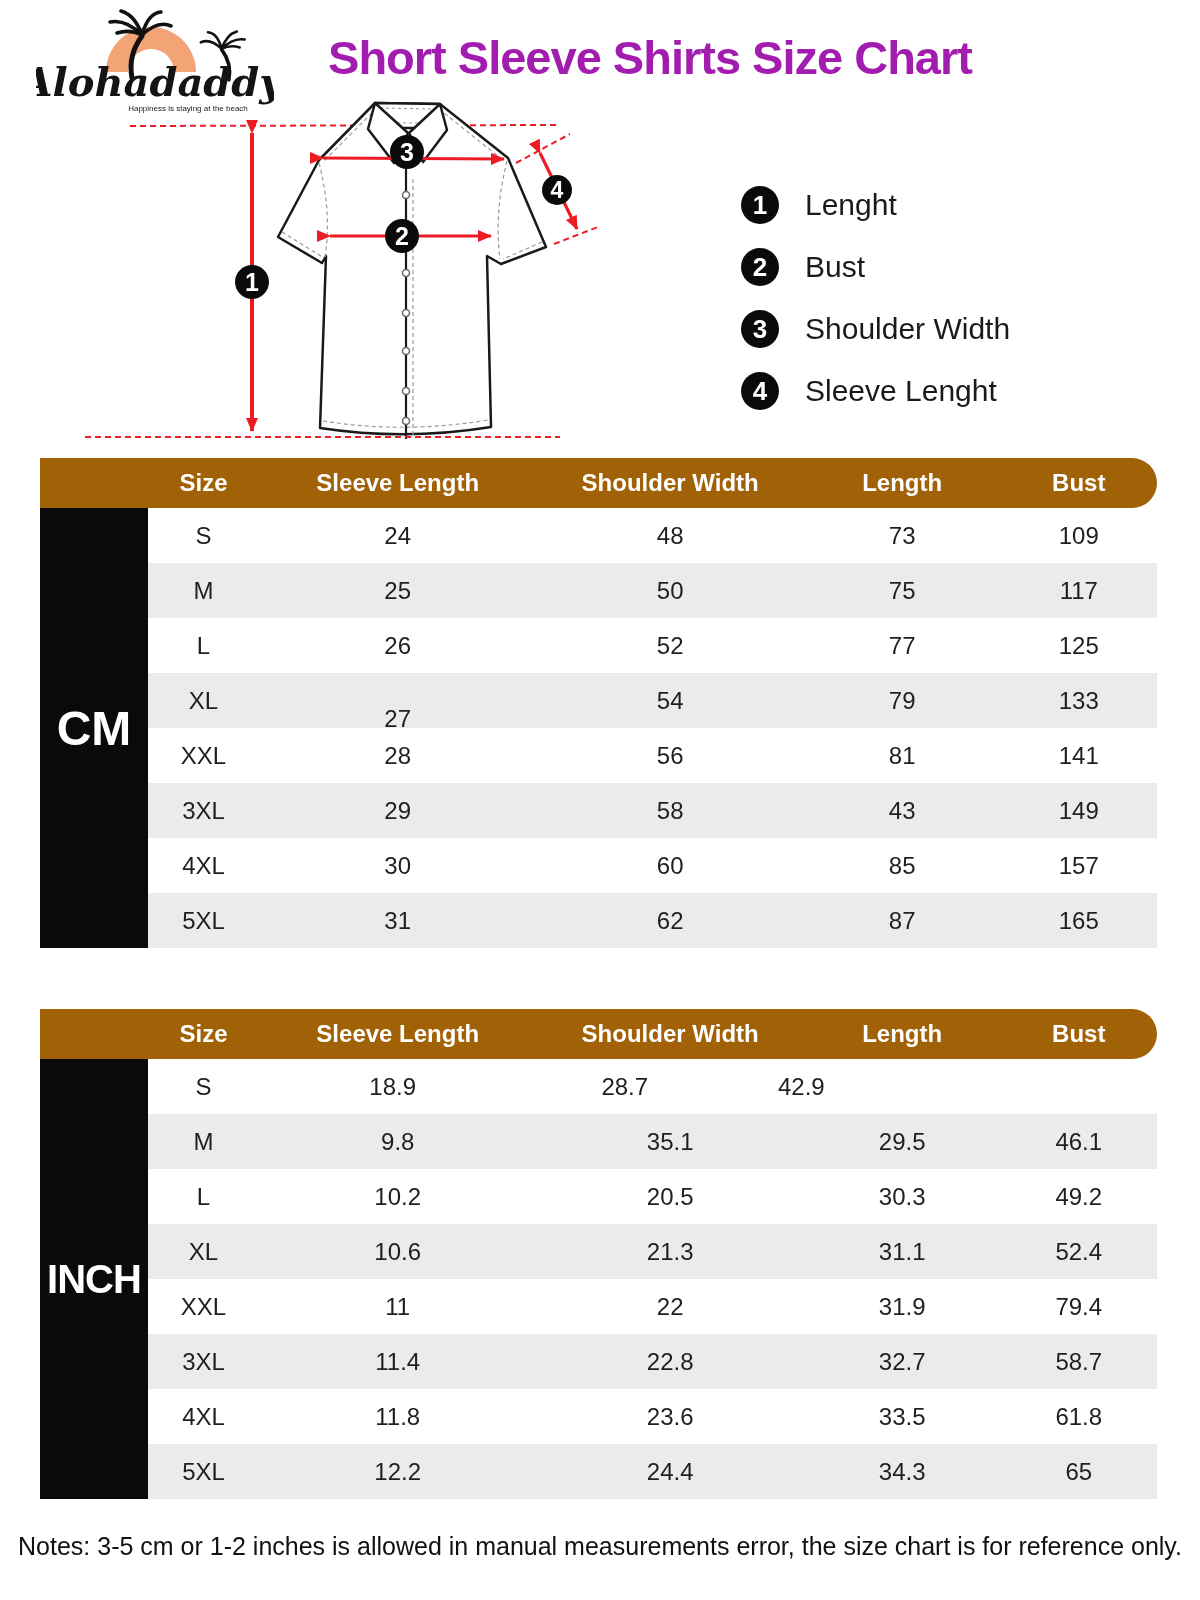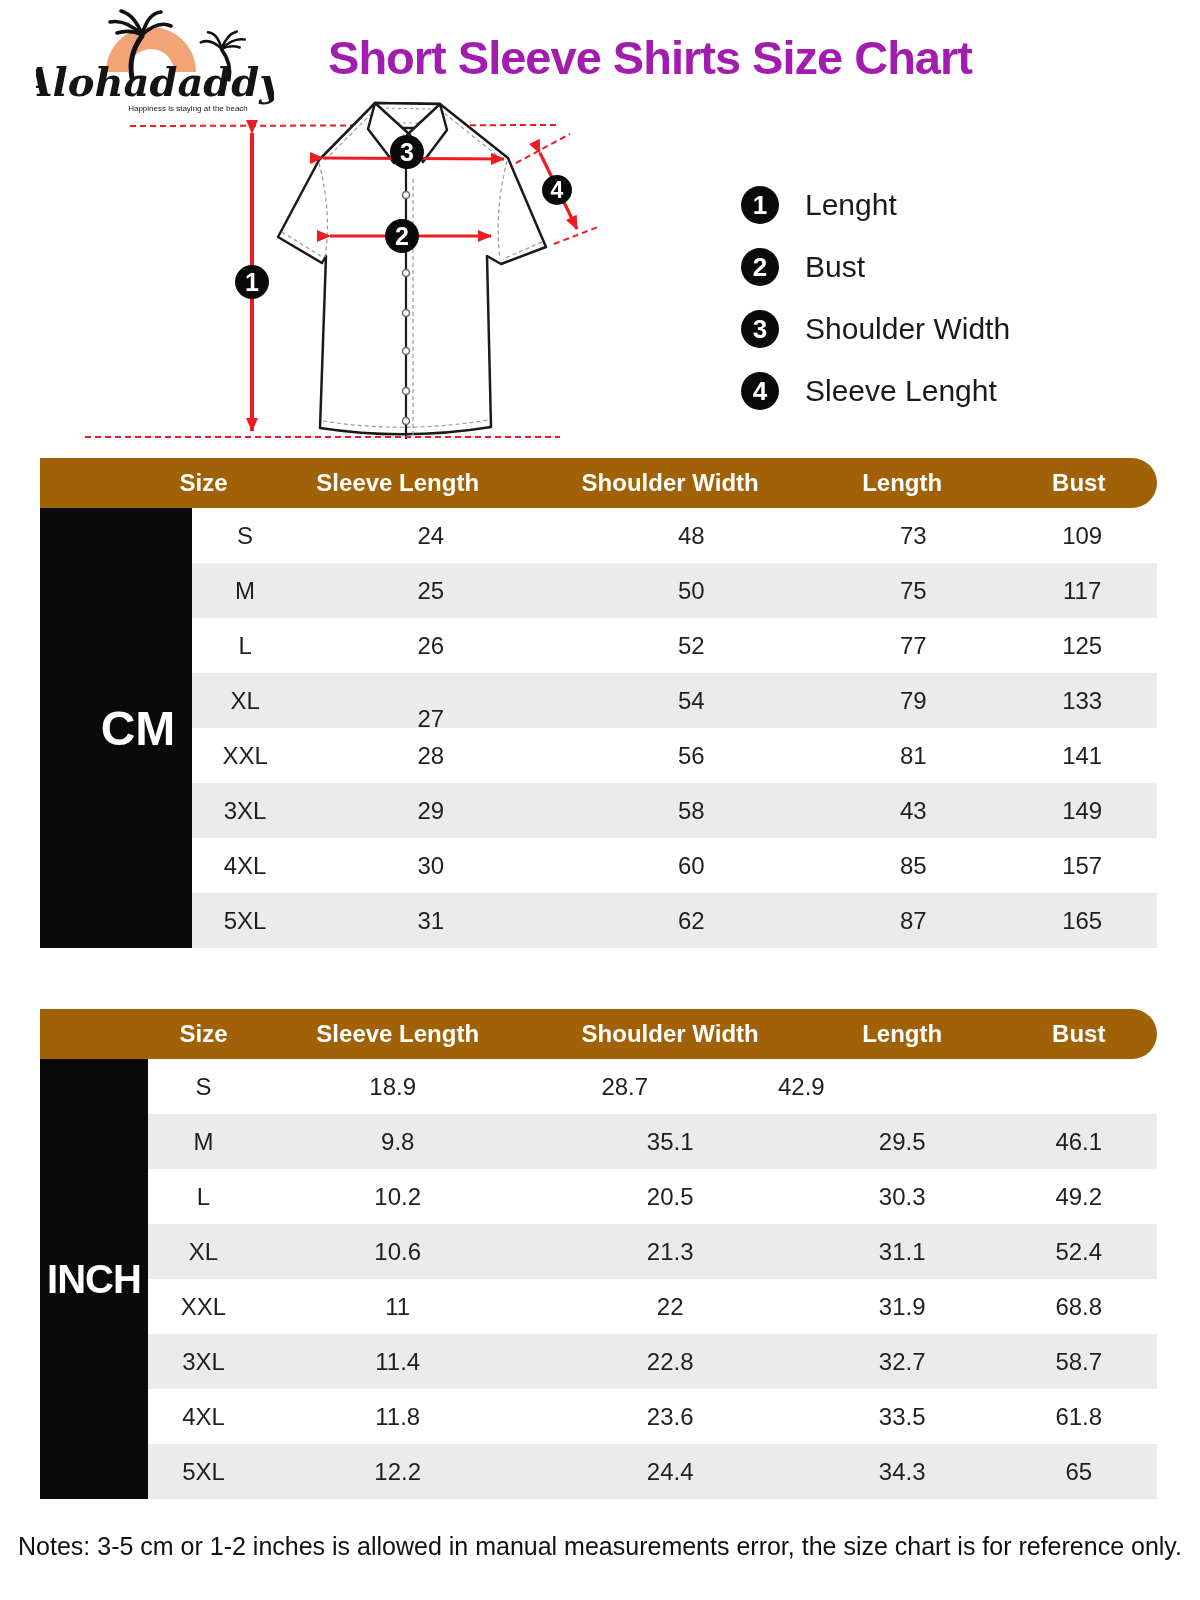--- a/index.html
+++ b/index.html
@@ -24,21 +24,21 @@
   .size-table{position:absolute;left:40px;width:1117px;}
   .size-table.cm{top:458px;}
   .size-table.inch{top:1009px;}
   .t-head{height:50px;background:#a16207;border-radius:0 25px 25px 0;
           display:flex;align-items:center;padding-left:108px;box-sizing:border-box;
           width:100%;}
   .t-hcell{color:#fff;font-weight:bold;font-size:24px;text-align:center;}
   .t-body{display:flex;width:100%;}
   .t-unit{width:108px;flex:0 0 108px;background:#0a0a0a;color:#fff;font-weight:bold;
           display:flex;align-items:center;justify-content:center;}
-  .size-table.cm .t-unit{font-size:48px;padding-left:44px;}
+  .size-table.cm .t-unit{font-size:48px;}
   .size-table.inch .t-unit{font-size:40px;letter-spacing:-1px;}
   .t-rows{flex:1;}
   .t-row{display:flex;height:55px;align-items:center;}
   .t-row:nth-child(even){background:#ebebeb;}
   .t-cell{font-size:24px;text-align:center;color:#1f1f1f;}
 
   
   .notes{position:absolute;left:0;right:0;top:1532px;margin:0;text-align:center;
          font-size:25px;color:#111;}
 </style>
@@ -254,21 +254,21 @@
             <div class="t-cell" style="width: 27.5%;">10.6</div>
             <div class="t-cell" style="width: 26.5%;">21.3</div>
             <div class="t-cell" style="width: 19.5%;">31.1</div>
             <div class="t-cell" style="width: 15.5%;">52.4</div>
           </div>
           <div class="t-row">
             <div class="t-cell" style="width: 11%;">XXL</div>
             <div class="t-cell" style="width: 27.5%;">11</div>
             <div class="t-cell" style="width: 26.5%;">22</div>
             <div class="t-cell" style="width: 19.5%;">31.9</div>
-            <div class="t-cell" style="width: 15.5%;">68.8</div>
+            <div class="t-cell" style="width: 15.5%;">79.4</div>
           </div>
           <div class="t-row">
             <div class="t-cell" style="width: 11%;">3XL</div>
             <div class="t-cell" style="width: 27.5%;">11.4</div>
             <div class="t-cell" style="width: 26.5%;">22.8</div>
             <div class="t-cell" style="width: 19.5%;">32.7</div>
             <div class="t-cell" style="width: 15.5%;">58.7</div>
           </div>
           <div class="t-row">
             <div class="t-cell" style="width: 11%;">4XL</div>

